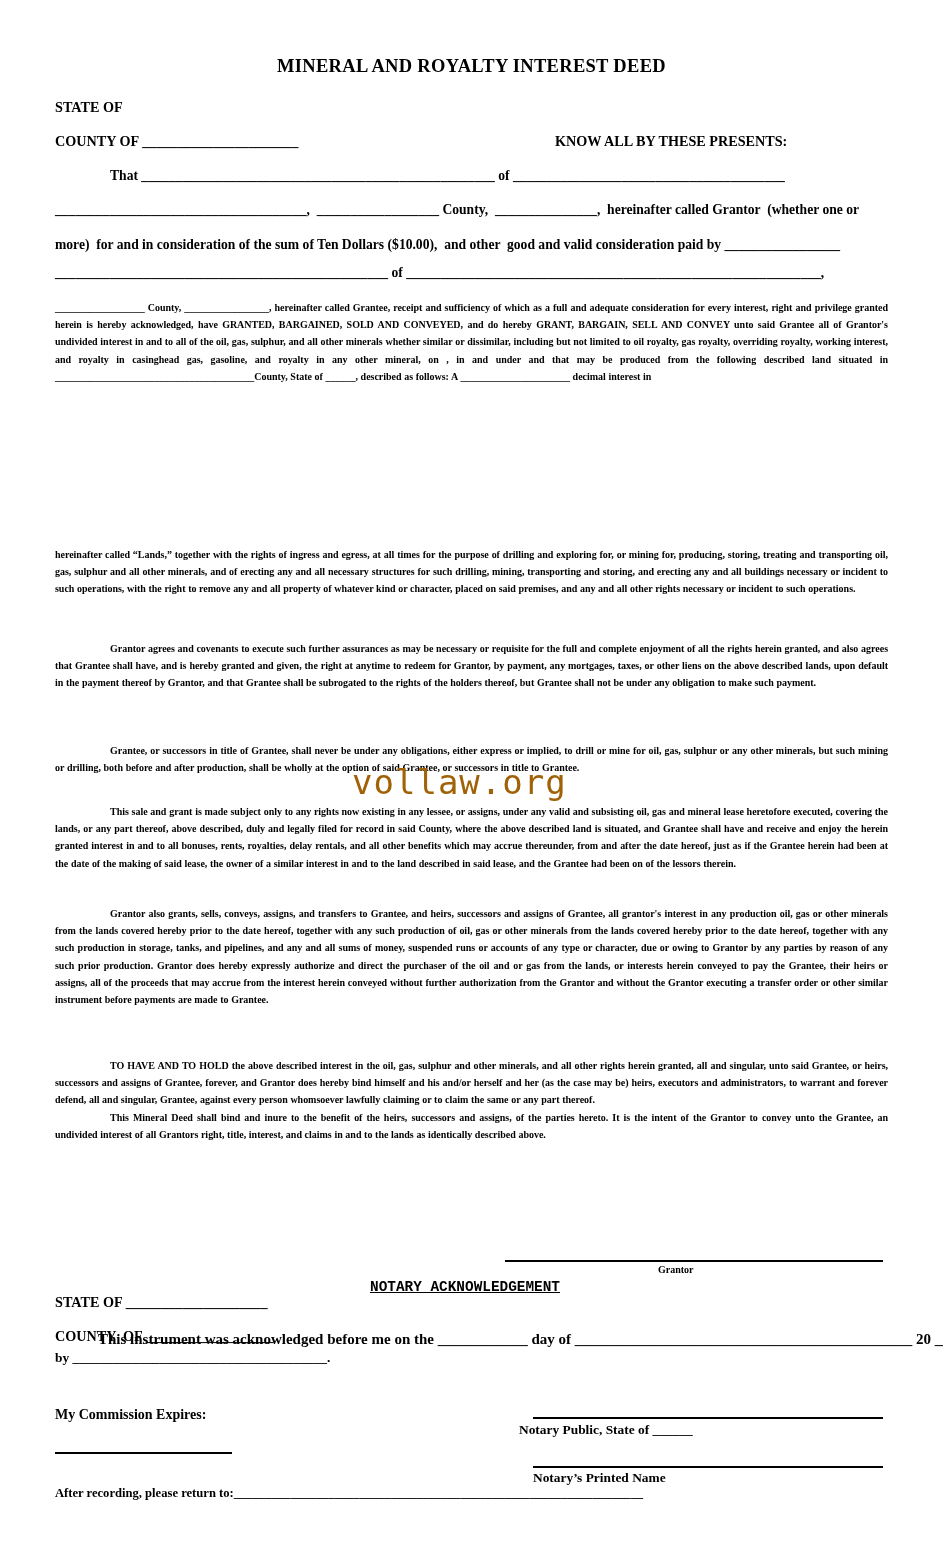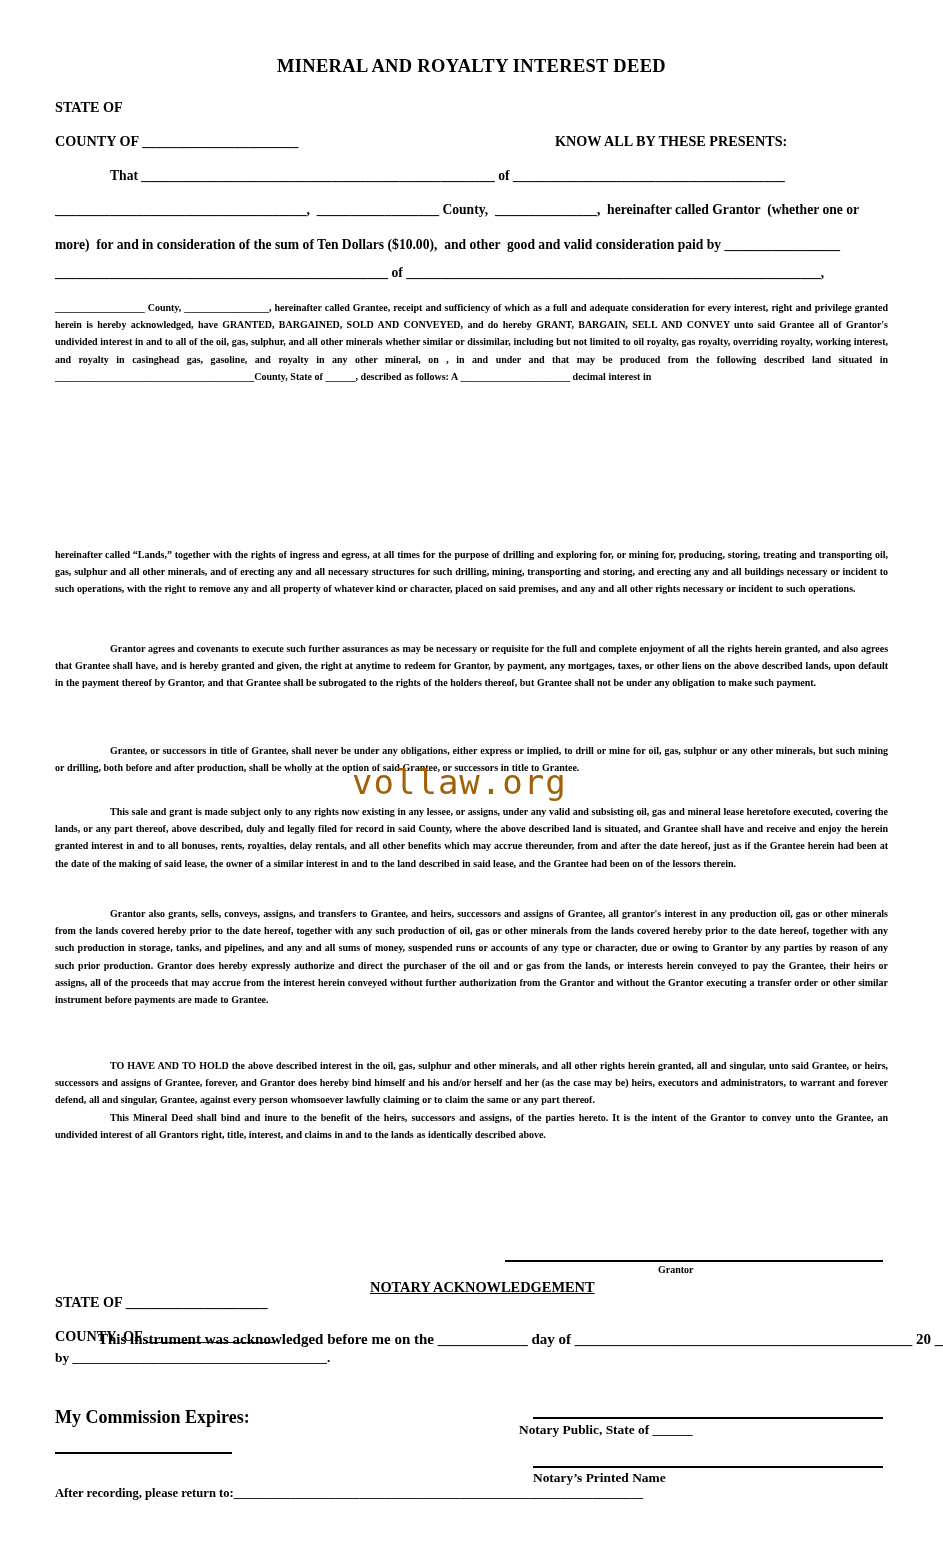--- a/index.html
+++ b/index.html
@@ -109,31 +109,31 @@
   <div class="blk" style="left:55px; top:905px; width:833px; text-indent:55px;">Grantor also grants, sells, conveys, assigns, and transfers to Grantee, and heirs, successors and assigns of Grantee, all grantor's interest in any production oil, gas or other minerals from the lands covered hereby prior to the date hereof, together with any such production of oil, gas or other minerals from the lands covered hereby prior to the date hereof, together with any such production in storage, tanks, and pipelines, and any and all sums of money, suspended runs or accounts of any type or character, due or owing to Grantor by any parties by reason of any such prior production.  Grantor does hereby expressly authorize and direct the purchaser of the oil and or gas from the lands, or interests herein conveyed to pay the Grantee, their heirs or assigns, all of the proceeds that may accrue from the interest herein conveyed without further authorization from the Grantor and without the Grantor executing a transfer order or other similar instrument before payments are made to Grantee.</div>
 
   <div class="blk" style="left:55px; top:1057px; width:833px; text-indent:55px;">TO HAVE AND TO HOLD the above described interest in the oil, gas, sulphur and other minerals, and all other rights herein granted, all and singular, unto said Grantee, or heirs, successors and assigns of Grantee, forever, and Grantor does hereby bind himself and his and/or herself and her (as the case may be) heirs, executors and administrators, to warrant and forever defend, all and singular, Grantee, against every person whomsoever lawfully claiming or to claim the same or any part thereof.</div>
 
   <div class="blk" style="left:55px; top:1108px; width:833px; text-indent:55px; top:1109px;">This Mineral Deed shall bind and inure to the benefit of the heirs, successors and assigns, of the parties hereto.   It is the intent of the Grantor to convey unto the Grantee, an undivided interest of all Grantors right, title, interest, and claims in and to the lands as identically described above.</div>
 
 
   <div class="rule" style="left:505px; top:1260px; width:378px;"></div>
   <div class="lbl" style="left:658px; top:1264px; font-size:10px;">Grantor</div>
 
-  <div class="lbl" style="left:370px; top:1279px; font-size:14.4px; text-decoration:underline;">NOTARY ACKNOWLEDGEMENT</div>
+  <div class="lbl" style="left:370px; top:1279px; font-size:14.4px; text-decoration:underline;font-family:Liberation Mono, monospace;">NOTARY ACKNOWLEDGEMENT</div>
 
   <div class="lbl" style="left:55px; top:1294px;">STATE OF ____________________</div>
 
   <div class="lbl" style="left:55px; top:1328px;">COUNTY  OF __________________</div>
 
   <div class="lbl" style="left:98px; top:1330px; font-size:15px; top:1331px;">This instrument was acknowledged before me on the ____________ day of _____________________________________________ 20 ___,</div>
 
   <div class="lbl" style="left:55px; top:1350px; font-size:13.4px;">by ______________________________________.</div>
 
-  <div class="lbl" style="left:55px; top:1407px; font-size:18px;">My Commission Expires:</div>
+  <div class="lbl" style="left:55px; top:1407px; font-size:14px;">My Commission Expires:</div>
   <div class="rule" style="left:55px; top:1452px; width:177px;"></div>
 
   <div class="rule" style="left:533px; top:1417px; width:350px;"></div>
   <div class="lbl" style="left:519px; top:1422px; font-size:13.4px;">Notary Public, State of ______</div>
 
   <div class="rule" style="left:533px; top:1466px; width:350px;"></div>
   <div class="lbl" style="left:533px; top:1470px; font-size:13.4px;">Notary’s Printed Name</div>
 
   <div class="lbl small" style="left:55px; top:1486px;">After recording, please return to:_________________________________________________________________</div>
 

